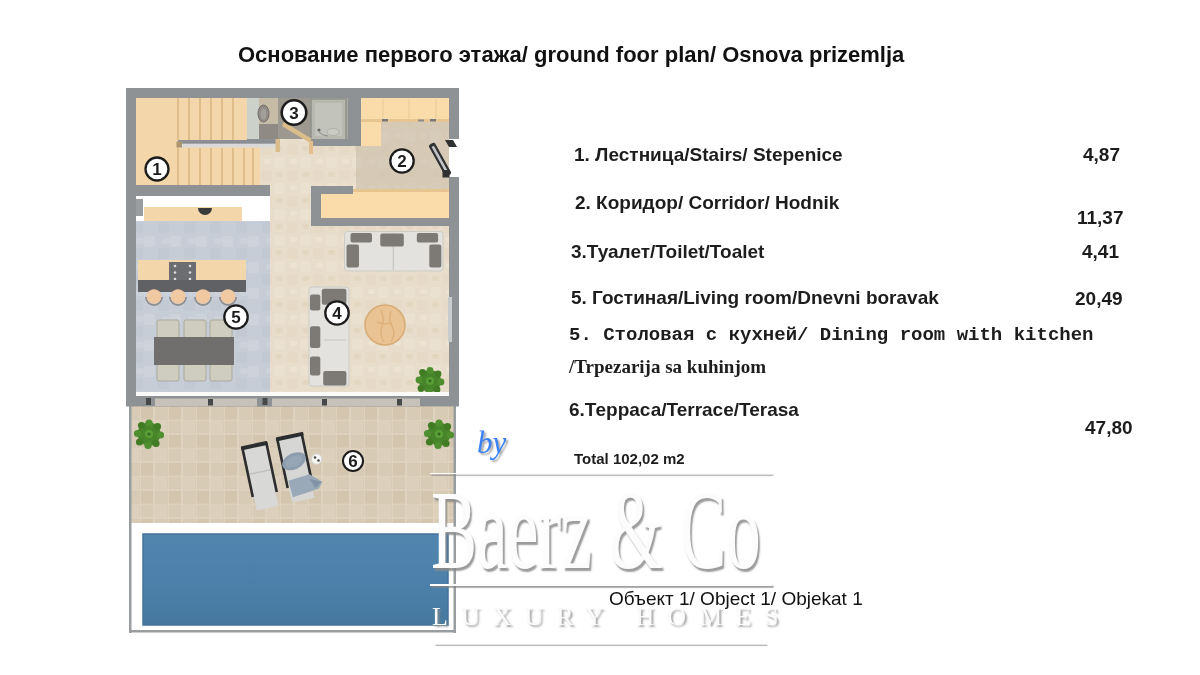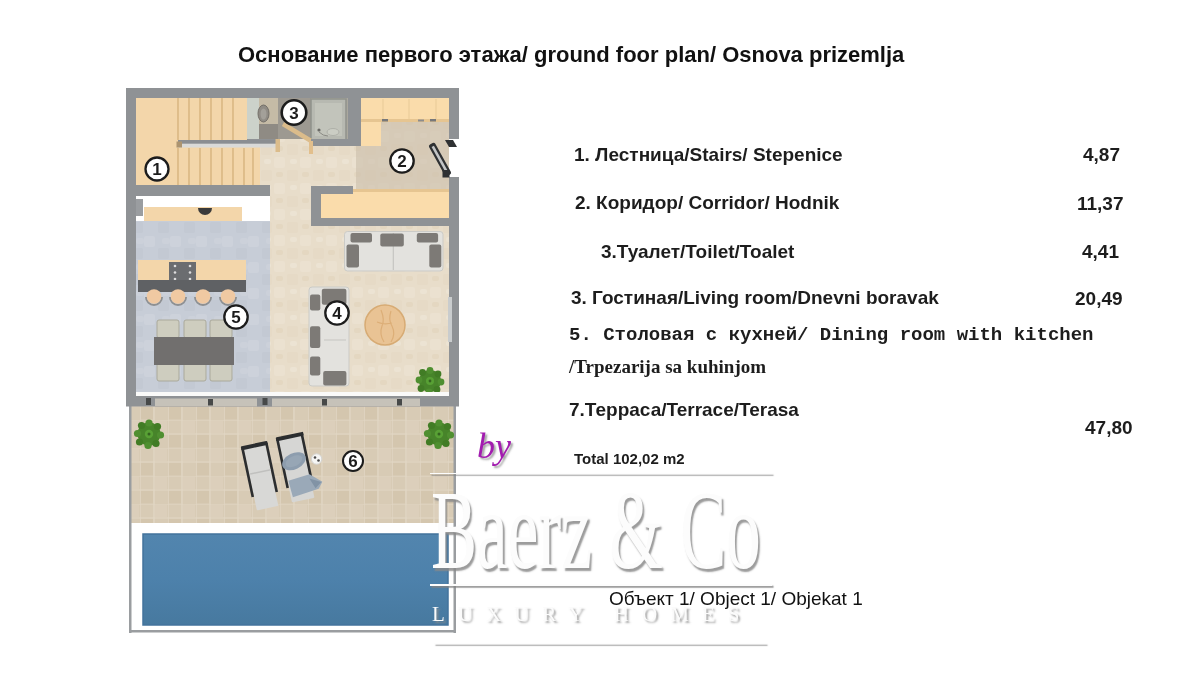--- a/index.html
+++ b/index.html
@@ -264,33 +264,33 @@
 <text x="294" y="119">3</text>
 <circle cx="337" cy="313" r="11.7" fill="#fff" stroke="#1c1c1c" stroke-width="2.3"></circle>
 <text x="337" y="319">4</text>
 <circle cx="236" cy="317" r="11.7" fill="#fff" stroke="#1c1c1c" stroke-width="2.3"></circle>
 <text x="236" y="323">5</text>
 <circle cx="353" cy="461" r="10" fill="#fff" stroke="#1c1c1c" stroke-width="2"></circle>
 <text x="353" y="467">6</text>
 </g>
 </svg>
 
-<div class="abs" style="left:477px;top:425px;font-family:'Liberation Serif',serif;font-style:italic;font-size:36px;color:#a21caf;text-shadow:2px 2px 2px rgba(140,140,140,0.8);">by</div>
+<div class="abs" style="left:477px;top:425px;font-family:'Liberation Serif',serif;font-style:italic;font-size:31px;color:#3b82f6;text-shadow:2px 2px 2px rgba(140,140,140,0.8);">by</div>
 <div class="abs" style="left:430px;top:472.5px;width:342px;height:1.8px;background:#fdfdfd;box-shadow:1.5px 1.8px 1px rgba(130,130,130,0.85);"></div>
 <div class="abs" style="left:431px;top:473px;width:540px;height:113px;font-family:'Liberation Serif',serif;font-size:113px;line-height:1;color:#fcfcfc;text-shadow:3px 3px 2px rgba(138,138,138,0.85);transform:scaleX(0.611);transform-origin:0 0;white-space:nowrap;">Baerz &amp; Co</div>
 <div class="abs" style="left:430px;top:584px;width:342px;height:1.8px;background:#fdfdfd;box-shadow:1.5px 1.8px 1px rgba(130,130,130,0.85);"></div>
-<div class="abs" style="left:432px;top:602px;font-family:'Liberation Serif',serif;font-size:21px;letter-spacing:13px;color:#fbfbfb;text-shadow:2px 2px 2px rgba(140,140,140,0.8);white-space:nowrap;">LUXURY HOMES</div>
+<div class="abs" style="left:432px;top:602px;font-family:'Liberation Serif',serif;font-size:26px;letter-spacing:13px;color:#fbfbfb;text-shadow:2px 2px 2px rgba(140,140,140,0.8);white-space:nowrap;">LUXURY HOMES</div>
 <div class="abs" style="left:434px;top:642.5px;width:332px;height:1.8px;background:#fdfdfd;box-shadow:1.5px 1.8px 1px rgba(130,130,130,0.85);"></div>
 
 <div class="li" style="left:574px;top:144px;">1. Лестница/Stairs/ Stepenice</div>
 <div class="li" style="left:1083px;top:144px;text-align:right;">4,87</div>
 <div class="li" style="left:575px;top:192px;">2. Коридор/ Corridor/ Hodnik</div>
-<div class="li" style="left:1077px;top:193px;">11,37</div>
-<div class="li" style="left:571px;top:241px;margin-left:30px;">3.Туалет/Toilet/Toalet</div>
+<div class="li" style="left:1077px;top:207px;">11,37</div>
+<div class="li" style="left:571px;top:241px;">3.Туалет/Toilet/Toalet</div>
 <div class="li" style="left:1082px;top:241px;">4,41</div>
-<div class="li" style="left:571px;top:287px;">3. Гостиная/Living room/Dnevni boravak</div>
+<div class="li" style="left:571px;top:287px;">5. Гостиная/Living room/Dnevni boravak</div>
 <div class="li" style="left:1075px;top:288px;">20,49</div>
 <div class="li" style="left:569px;top:324px;font-family:Liberation Mono, monospace;">5. Столовая с кухней/ Dining room with kitchen</div>
 <div class="li" style="left:569px;top:356px;font-family:Liberation Serif, serif;">/Trpezarija sa kuhinjom</div>
 <div class="li" style="left:1085px;top:385px;margin-top:32px;">47,80</div>
-<div class="li" style="left:569px;top:399px;">7.Терраса/Terrace/Terasa</div>
+<div class="li" style="left:569px;top:399px;">6.Терраса/Terrace/Terasa</div>
 <div class="li" style="left:574px;top:450px;font-size:15px;">Total 102,02 m2</div>
 <div class="abs" style="left:573px;top:588px;font-size:19px;color:#111;white-space:nowrap;margin-left:36px;">Объект 1/ Object 1/ Objekat 1</div>
 
 </body></html>

